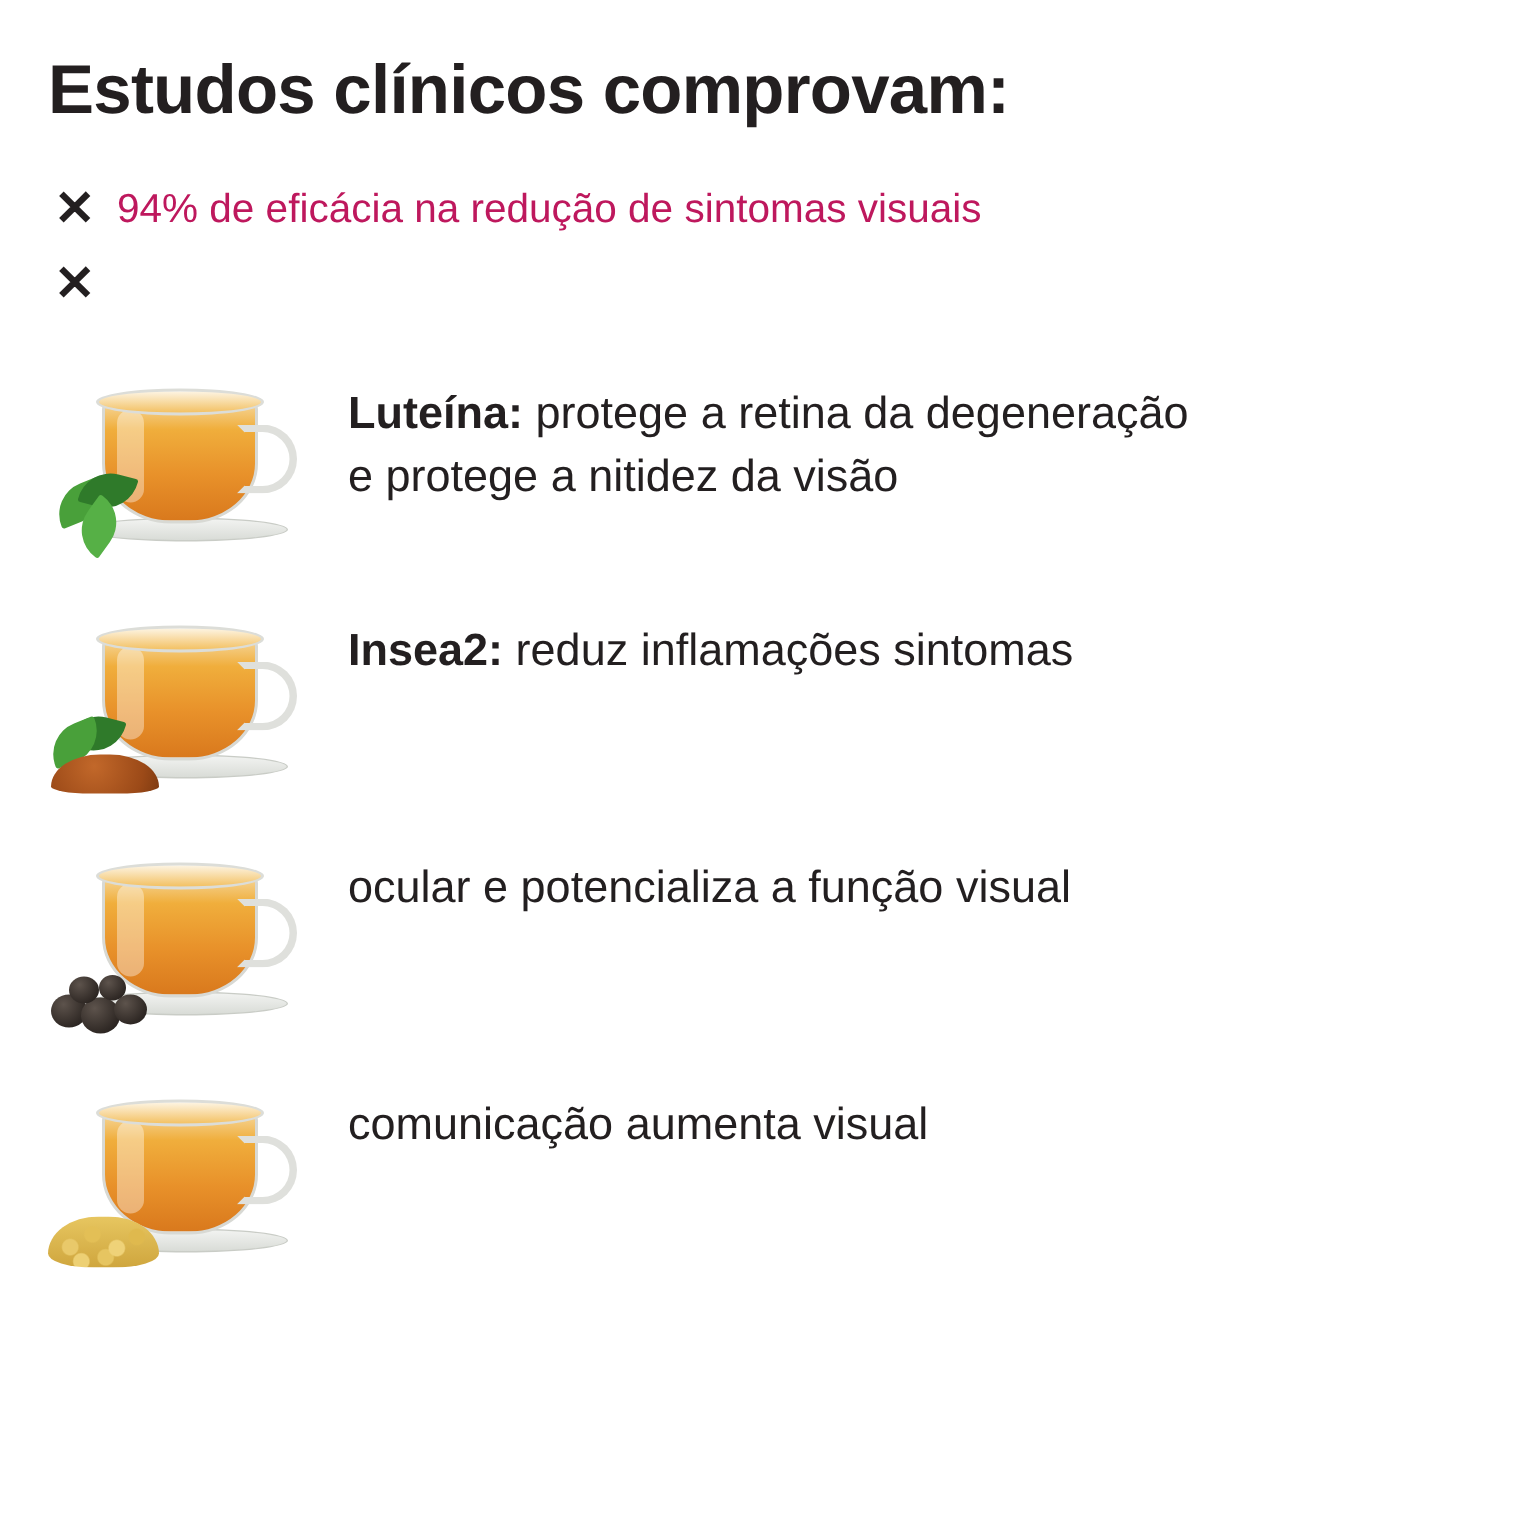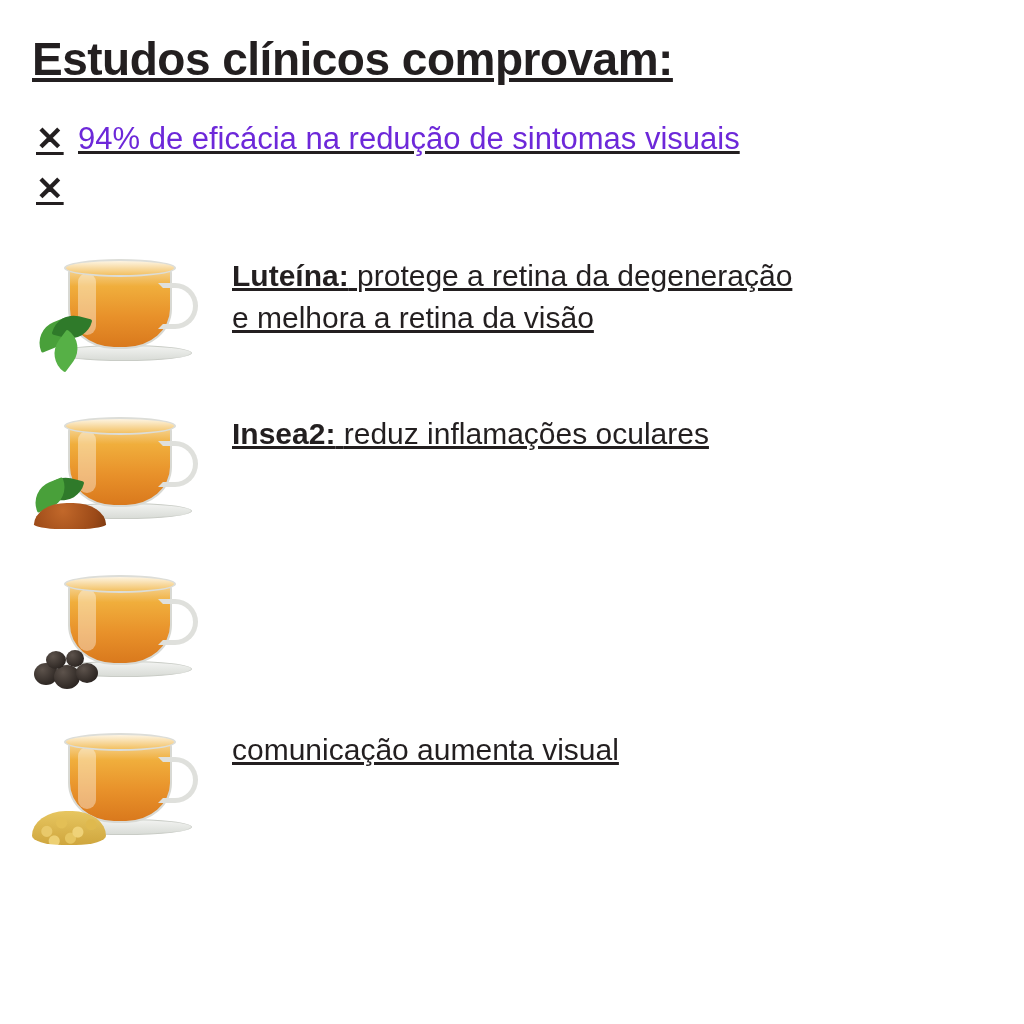--- a/index.html
+++ b/index.html
@@ -16,21 +16,20 @@
     overflow: hidden;
     position: relative;
   }
 
   .page {
     position: relative;
     width: 1024px;
     height: 1024px;
     box-sizing: border-box;
     padding: 34px 0 0 32px;
-    text-decoration: underline;
   }
 
   .headline {
     font-size: 46px;
     font-weight: bold;
     letter-spacing: -0.5px;
     line-height: 1.1;
     color: #231f20;
     margin: 0 0 34px 0;
     white-space: nowrap;
@@ -47,23 +46,23 @@
   }
   .claim-mark {
     width: 42px;
     flex: 0 0 42px;
     font-size: 33px;
     line-height: 40px;
     font-weight: bold;
     color: #231f20;
   }
   .claim-text {
-    font-size: 31px;
+    font-size: 27px;
     line-height: 40px;
-    color: #6d28d9;
+    color: #be185d;
   }
 
   .benefits {
     margin-top: 4px;
   }
   .benefit {
     display: flex;
     align-items: flex-start;
     margin-bottom: 26px;
   }
@@ -239,42 +238,42 @@
           <span class="leaf l1"></span>
           <span class="leaf l2"></span>
           <span class="leaf l3"></span>
         </div>
       </div>
       <div class="benefit-text">
         <div>
           <span class="benefit-name">Luteína:</span>
           <span>protege a retina da degeneração</span>
         </div>
-        <div>e melhora a retina da visão</div>
+        <div>e protege a nitidez da visão</div>
       </div>
     </div>
 
     <div class="benefit">
       <div class="benefit-figure">
         <div class="cup">
           <div class="saucer"></div>
           <div class="body"></div>
           <div class="rim"></div>
           <div class="handle"></div>
         </div>
         <div class="garnish">
           <span class="leaf l2" style="bottom:30px;left:14px;"></span>
           <span class="leaf l1" style="bottom:24px;left:0px;"></span>
           <span class="powder"></span>
         </div>
       </div>
       <div class="benefit-text">
         <div>
           <span class="benefit-name">Insea2:</span>
-          <span>reduz inflamações oculares</span>
+          <span>reduz inflamações sintomas</span>
         </div>
       </div>
     </div>
 
     <div class="benefit">
       <div class="benefit-figure">
         <div class="cup">
           <div class="saucer"></div>
           <div class="body"></div>
           <div class="rim"></div>
@@ -282,20 +281,21 @@
         </div>
         <div class="garnish berries">
           <span class="b1"></span>
             <span class="b2"></span>
             <span class="b3"></span>
           <span class="b4"></span>
             <span class="b5"></span>
         </div>
       </div>
       <div class="benefit-text">
+        <div>ocular e potencializa a função visual</div>
       </div>
     </div>
 
     <div class="benefit">
       <div class="benefit-figure">
         <div class="cup">
           <div class="saucer"></div>
           <div class="body"></div>
           <div class="rim"></div>
           <div class="handle"></div>

